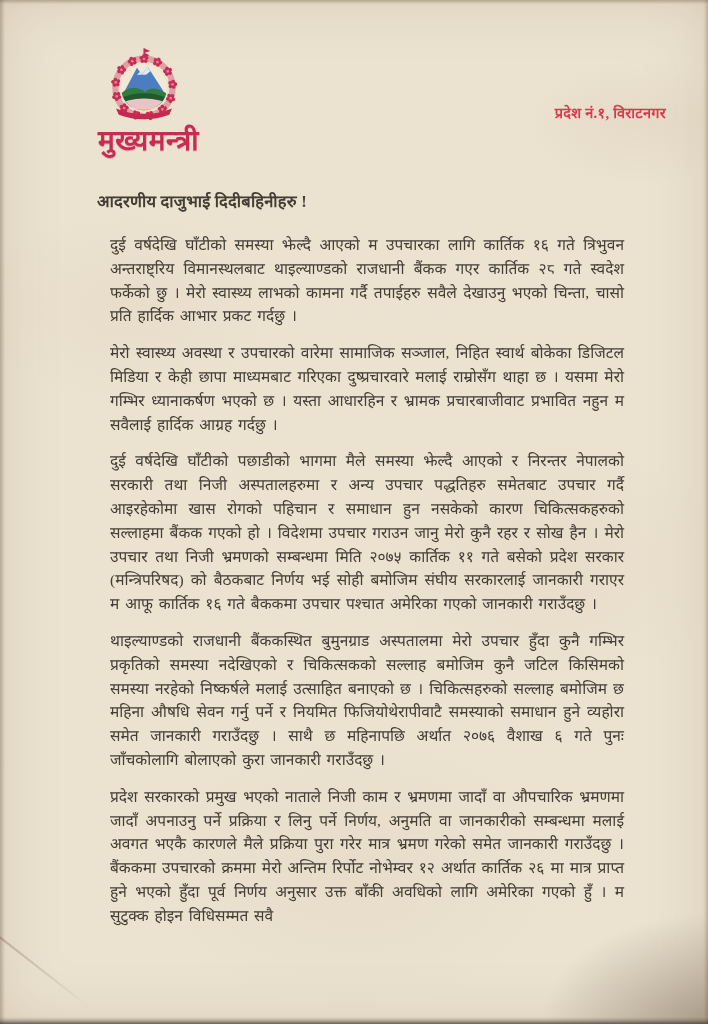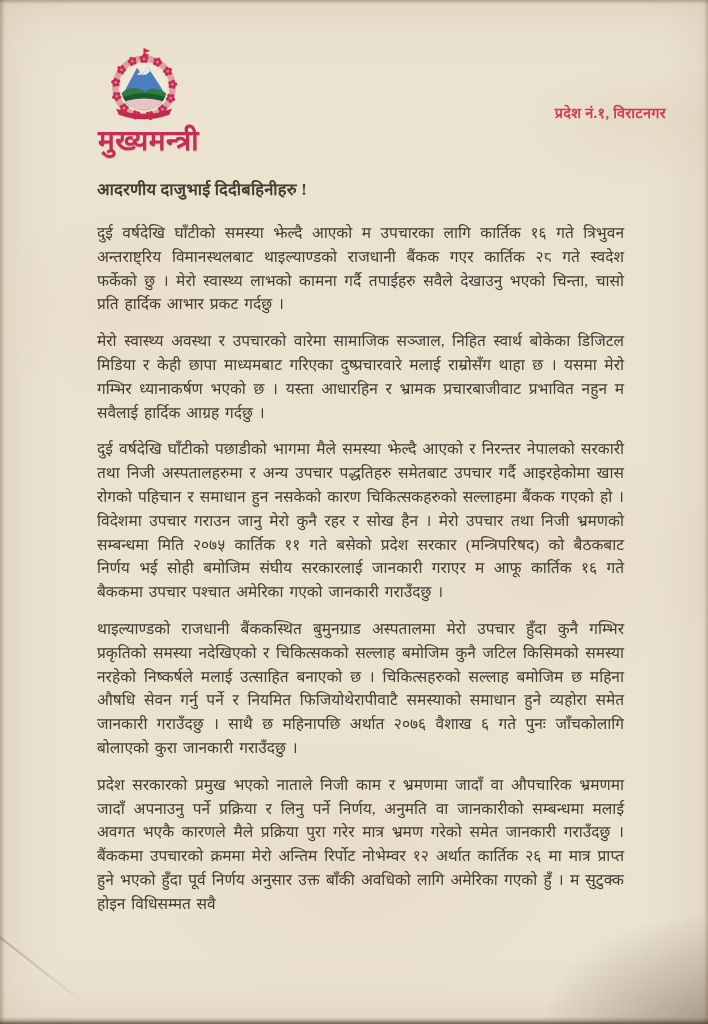--- a/index.html
+++ b/index.html
@@ -48,28 +48,28 @@
     font-size:28px;font-weight:bold;letter-spacing:.5px;
     text-shadow:0 1px 0 rgba(160,40,80,.25);
   }
   .region-label{
     position:absolute;top:102px;right:42px;
     color:var(--accent-red,#d93a4e);
     font-size:14.5px;font-weight:bold;letter-spacing:.3px;
   }
   
   .letter{
-    position:absolute;left:97px;top:177px;width:527px;
+    position:absolute;left:97px;top:189px;width:527px;
     color:var(--ink,#433d34);
   }
   .salutation{
     font-size:16.5px;font-weight:bold;margin:0 0 21px 0;letter-spacing:.2px;
   }
   .letter p{
-    margin:0 0 13px 0;
+    margin:0 0 13px 13px;
     font-size:15.5px;line-height:23.8px;
     text-align:justify;
     word-spacing:2px;
   }
 </style>
 </head>
 <body>
 
 <div class="page">
 

